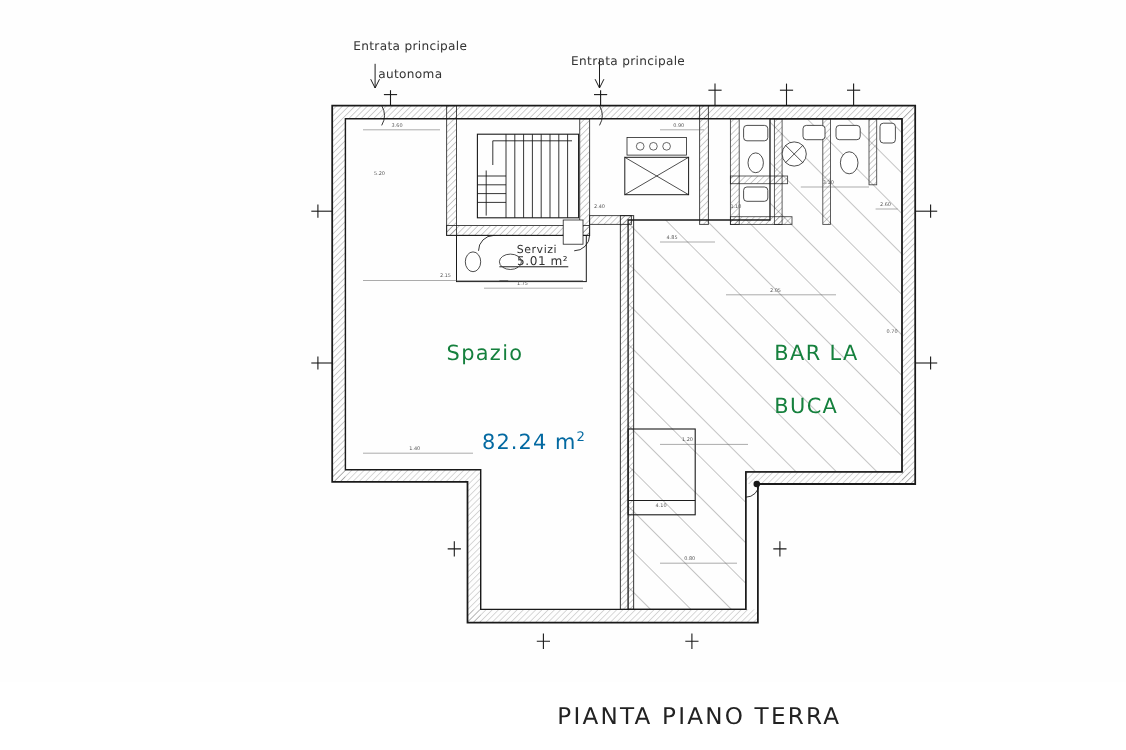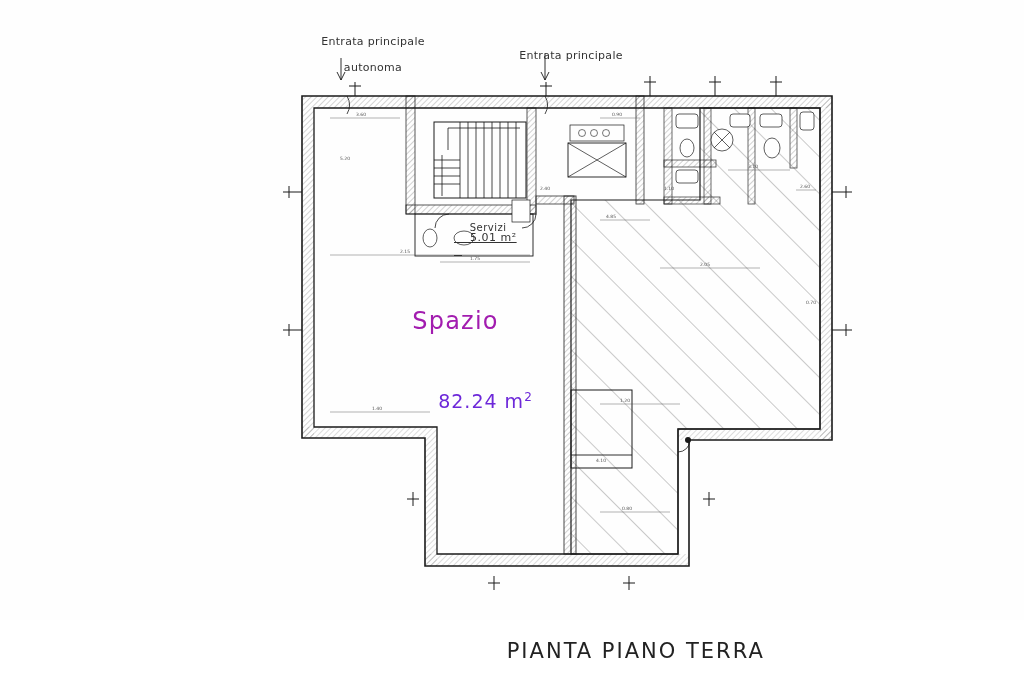--- a/index.html
+++ b/index.html
@@ -35,28 +35,28 @@
     color: #2a2a2a;
     letter-spacing: 0.5px;
   }
   .annot {
     font-size: 11px;
     line-height: 13px;
     color: #333;
     letter-spacing: 0.3px;
   }
   .room-label {
-    font-size: 24px;
+    font-size: 19px;
     line-height: 24px;
-    color: #a21caf;
+    color: #15803d;
     letter-spacing: 1.2px;
   }
   .area-label {
     font-size: 19px;
-    color: #6d28d9;
+    color: #0369a1;
     letter-spacing: 1px;
   }
   .sup {
     font-size: 12px;
     vertical-align: super;
   }
   .bath-label {
     font-size: 10px;
     color: #333;
     line-height: 9px;
@@ -246,20 +246,24 @@
   </div>
 
   <div class="txt room-label" style="left:377px; top:285px;">
     <span>Spazio</span><br>
   </div>
 
   <div class="txt area-label" style="left:410px; top:368px;">
     <span>82.24 m</span><span class="sup">2</span>
   </div>
 
+  <div class="txt room-label" style="left:675px; top:285px;">
+    <span>BAR LA</span><br>
+    <span>BUCA</span>
+  </div>
 
   <div class="txt bath-label" style="left:455px; top:214px;">
     <span>Servizi</span>
   </div>
   <div class="txt bath-area" style="left:454px; top:218px;text-decoration:underline;">
     <span>5.01 m²</span>
   </div>
 
   <div class="txt title-label" style="left:472px; top:615px;">
     <span>PIANTA PIANO TERRA</span>

